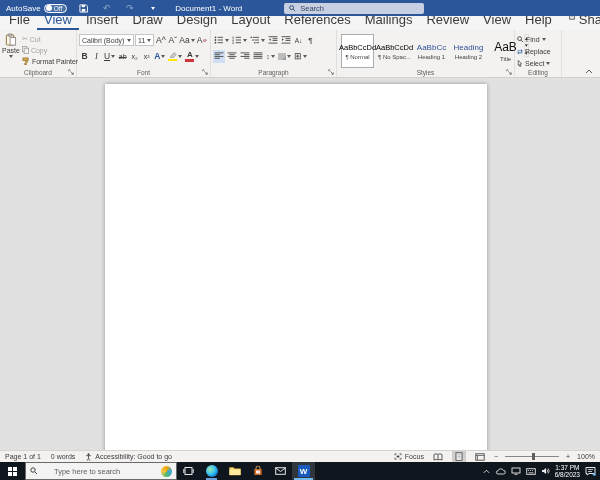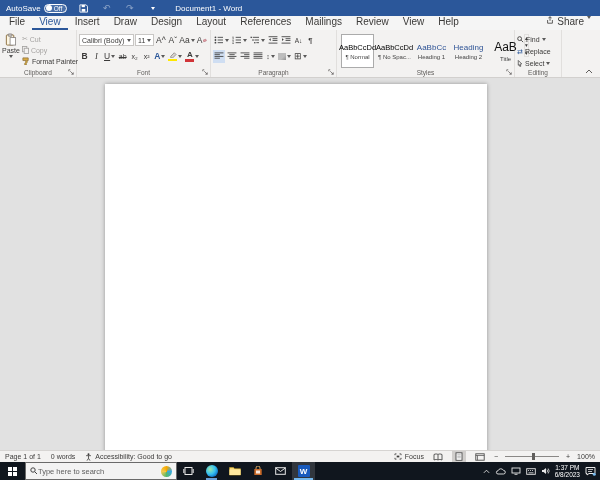--- a/index.html
+++ b/index.html
@@ -17,21 +17,21 @@
   .qbtn{display:flex;align-items:center;justify-content:center;width:13px;height:14px;font-size:9px;line-height:1}
   .dis{opacity:.45}
   .tb-title{margin-left:16px;white-space:nowrap}
   .tb-search{margin-left:42px;width:140px;height:11px;background:#c6d0e2;border-radius:2px;display:flex;align-items:center;gap:4px;padding:0 5px;color:#243a5e}
   .tb-search input{border:0;background:transparent;font-size:7.5px;width:100px;outline:none;color:#243a5e;font-family:inherit}
   .tb-search input::placeholder{color:#33425e}
   .tb-right{margin-left:auto;display:flex;align-items:center;height:100%}
   .signin{background:#fff;color:#2b579a;font-size:7.5px;padding:2px 8px;margin-right:10px;border-radius:1px}
   .winbtn{width:19px;height:16px;display:flex;align-items:center;justify-content:center;font-size:8px}
   
-  .tabsrow{height:14px;background:#f5f5f5;display:flex;align-items:flex-end;font-size:10px;padding-left:2px}
+  .tabsrow{height:14px;background:#f5f5f5;display:flex;align-items:flex-end;font-size:13px;padding-left:2px}
   .tab{padding:1px 7px 3px;white-space:nowrap}
   .tab.active{border-bottom:2px solid #2b579a;padding-bottom:1px;color:#2b579a}
   .share{margin-left:auto;display:flex;align-items:flex-start;gap:3px;padding:0 9px 3px}
   
   .ribbon{height:48px;background:#f3f2f1;border-bottom:1px solid #d2d0ce;display:flex;font-size:7.5px;position:relative}
   .group{position:relative;height:100%;border-right:1px solid #e1dfdd;padding:2px 2px 10px;flex:none}
   .glabel{position:absolute;bottom:1px;left:0;right:0;text-align:center;font-size:6.5px;color:#605e5c}
   .launch{position:absolute;bottom:2px;right:2px;color:#605e5c}
   .gbody{display:flex;height:100%}
   .paste{width:28px;display:flex;flex-direction:column;align-items:center;gap:1px;font-size:7px;padding-top:1px}
@@ -65,21 +65,21 @@
   .sb-right{margin-left:auto;display:flex;align-items:center;gap:7px}
   .vbtn{width:14px;height:11px;display:flex;align-items:center;justify-content:center}
   .vbtn.cur{background:#d0cecc}
   .ztrack{width:54px;height:1px;background:#8a8886;position:relative}
   .zthumb{position:absolute;left:50%;top:-3px;width:3px;height:7px;background:#605e5c}
   
   .taskbar{height:18px;background:#10161e;display:flex;align-items:stretch;color:#fff}
   .tstart{width:25px;display:flex;align-items:center;justify-content:center}
   .winlogo{width:9px;height:9px;display:grid;grid-template-columns:4px 4px;grid-template-rows:4px 4px;gap:1px}
   .winlogo span{background:#fff}
-  .tsearch{width:152px;background:#f3f3f3;border:1px solid #6a6a6a;display:flex;align-items:center;gap:0;padding:0 4px;color:#444}
+  .tsearch{width:152px;background:#f3f3f3;border:1px solid #6a6a6a;display:flex;align-items:center;gap:16px;padding:0 4px;color:#444}
   .tsearch input{border:0;background:transparent;font-size:7.5px;flex:1;outline:none;color:#444;font-family:inherit;min-width:0}
   .tsearch input::placeholder{color:#5f5f5f}
   .swirl{width:11px;height:11px;border-radius:50%;background:conic-gradient(#f7a800,#37a8e0,#54b86c,#f2c94c,#f7a800);flex:none}
   .ticon{width:23px;display:flex;align-items:center;justify-content:center;position:relative}
   .ticon.open::after{content:"";position:absolute;bottom:0;left:6px;right:6px;height:2px;background:#6a9fd8}
   .ticon.activeapp{background:rgba(255,255,255,.14)}
   .ticon.activeapp::after{content:"";position:absolute;bottom:0;left:2px;right:2px;height:2px;background:#76b9ed}
   .edge{width:12px;height:12px;border-radius:50%;background:radial-gradient(circle at 35% 35%,#9ee6a9 0%,#35c1f1 45%,#0a68c4 80%,#174f87 100%)}
   .wordic{width:12px;height:12px;background:#185abd;color:#fff;font-size:8px;font-weight:bold;display:flex;align-items:center;justify-content:center;border-radius:1px}
   .ttray{margin-left:auto;display:flex;align-items:center;gap:5px;padding-right:4px}
@@ -108,20 +108,27 @@
         <span>↶</span>
       </div>
     <div class="qbtn dis">
         <span>↷</span>
       </div>
     <div class="qbtn">
         <span class="chv w"></span>
       </div>
   </div>
   <div class="tb-title">Document1 - Word</div>
+  <div class="tb-search">
+    <svg width="7" height="7" viewBox="0 0 8 8">
+        <circle cx="3" cy="3" r="2.2" fill="none" stroke="#243a5e" stroke-width="1"></circle>
+        <path d="M4.8 4.8 7 7" stroke="#243a5e" stroke-width="1"></path>
+      </svg>
+    <input placeholder="Search" style="">
+  </div>
 </div>
 
 <div class="tabsrow">
   <div class="tab">File</div>
   <div class="tab active">View</div>
   <div class="tab">Insert</div>
   <div class="tab">Draw</div>
   <div class="tab">Design</div>
   <div class="tab">Layout</div>
   <div class="tab">References</div>

